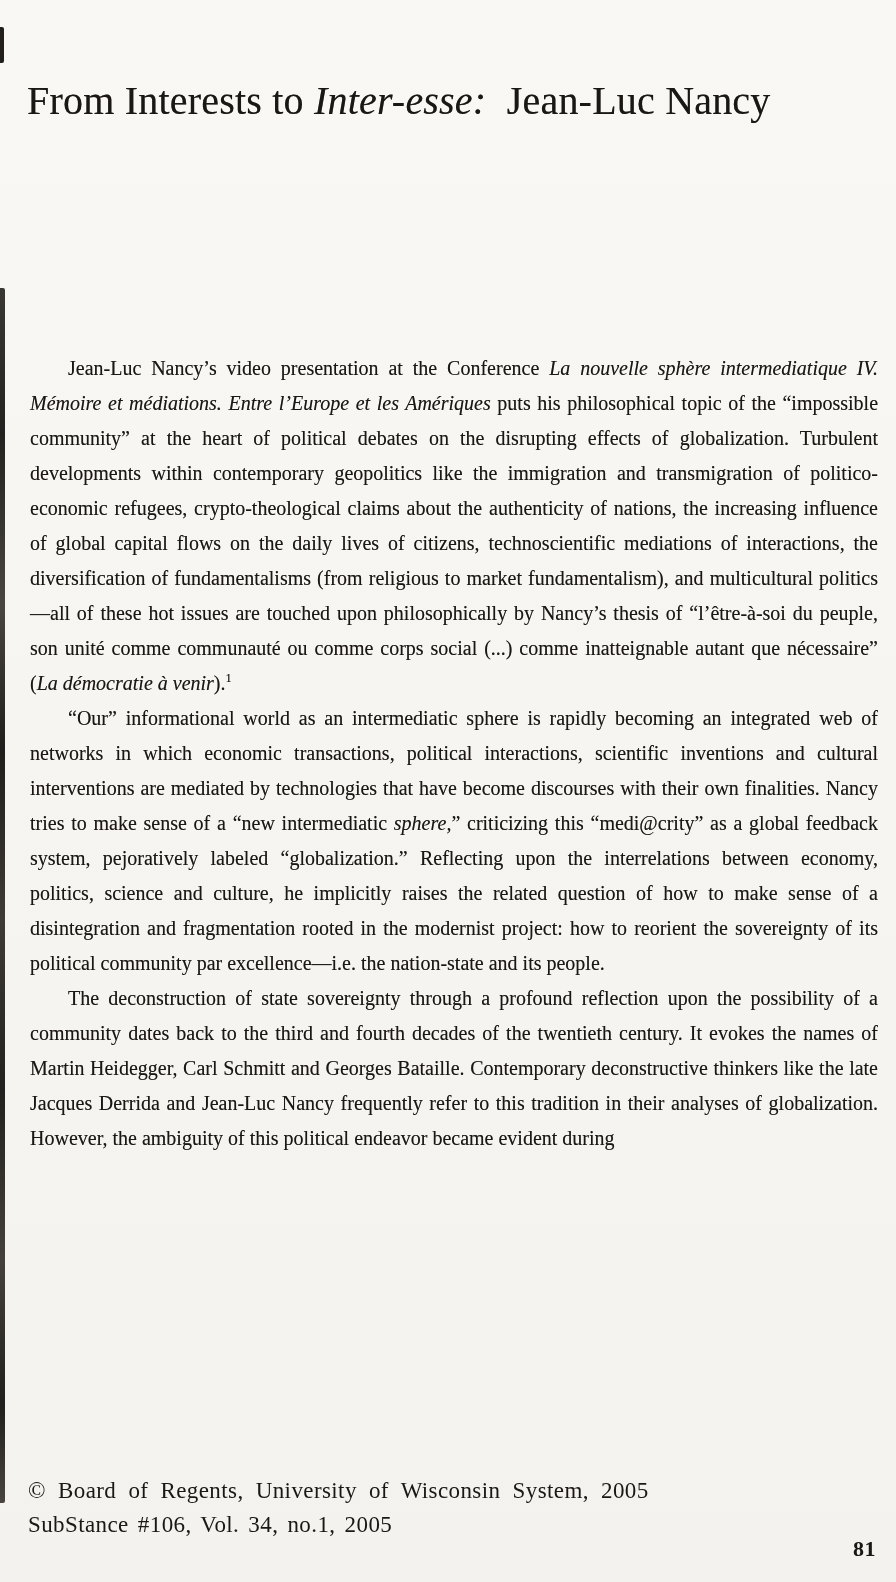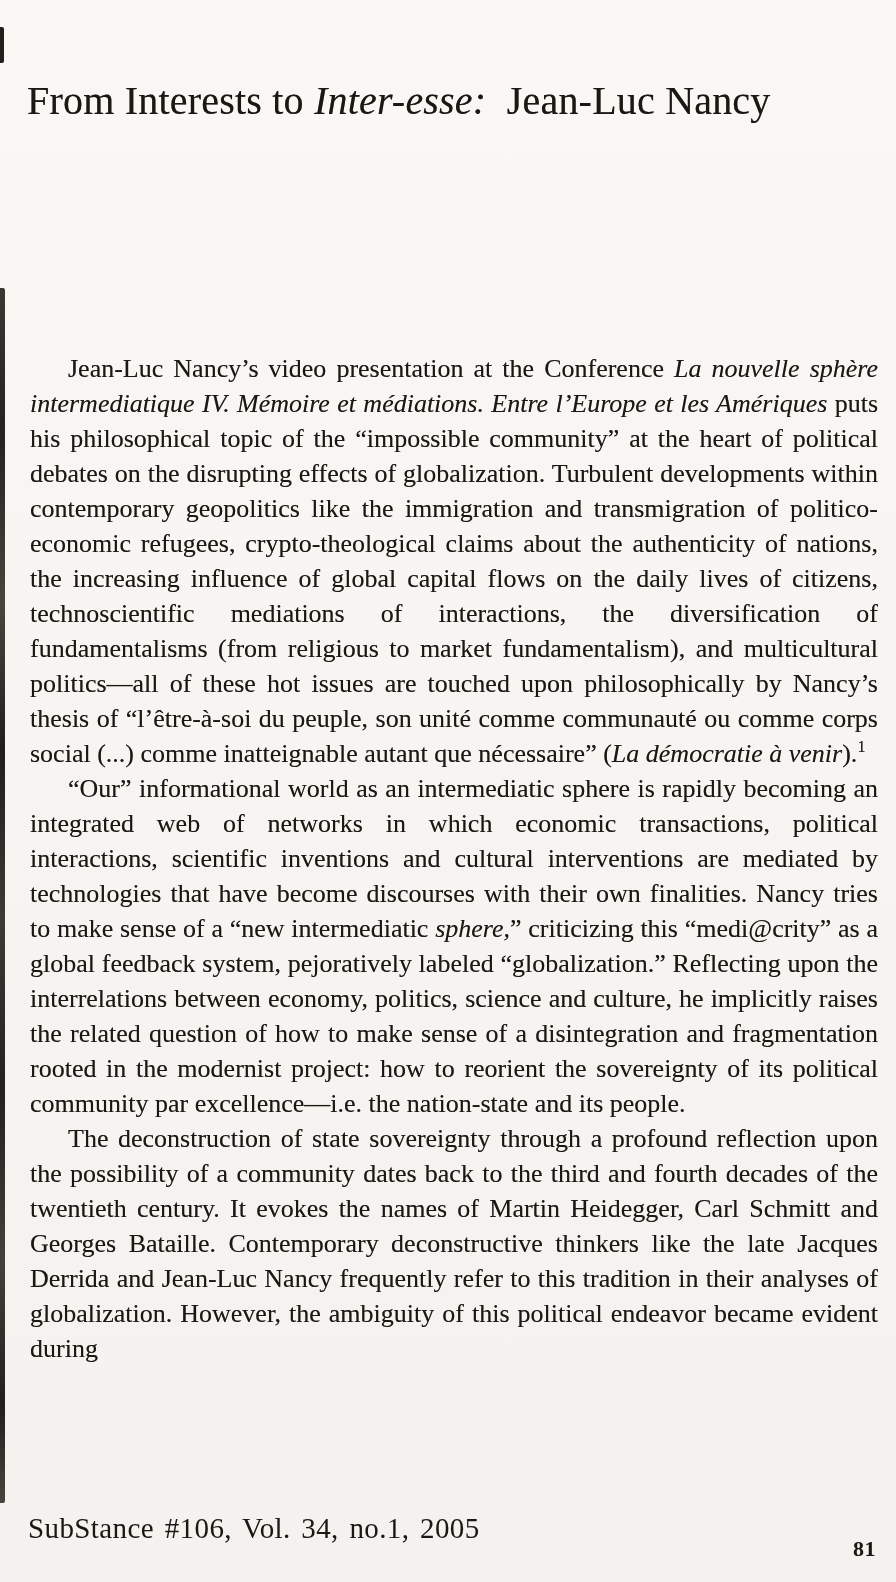--- a/index.html
+++ b/index.html
@@ -14,34 +14,34 @@
     font-size:40px;line-height:57px;font-weight:400;
     white-space:pre-wrap;letter-spacing:.2px;margin:0;
     text-shadow:0 0 .5px rgba(20,16,12,.55);
   }
   .author{
     position:absolute;left:29px;top:250px;
     font-size:30px;font-weight:700;font-style:italic;letter-spacing:.3px;
   }
   .body{
     position:absolute;left:30px;top:351px;width:848px;
-    font-size:26px;line-height:35px;text-align:justify;
+    font-size:20px;line-height:35px;text-align:justify;
     text-shadow:0 0 .4px rgba(20,16,12,.45);
   }
   .body p{margin:0;text-indent:38px;}
   .run-i{font-style:italic;}
   .run-u{text-underline-offset:3px;}
   .run-sup{vertical-align:super;font-size:.62em;line-height:0;}
   .footer-copyright{
     position:absolute;left:28px;top:1478px;
     font-size:23px;word-spacing:6px;letter-spacing:.4px;
   }
   .footer-journal{
     position:absolute;left:28px;top:1512px;
-    font-size:29px;word-spacing:3px;letter-spacing:.4px;
+    font-size:23px;word-spacing:3px;letter-spacing:.4px;
   }
   .page-number{
     position:absolute;right:20px;top:1536px;font-size:22px;letter-spacing:.5px;font-weight:bold;
   }
   .edge-top{
     position:absolute;left:0;top:27px;width:4px;height:36px;
     background:#23201c;border-radius:0 2px 2px 0;
   }
   .edge-left{
     position:absolute;left:0;top:288px;width:5px;height:1215px;opacity:.92;
@@ -61,18 +61,19 @@
 
   <h1 class="title"><span>From Interests to </span><span class="run-i">Inter-esse:</span><span>  Jean-Luc Nancy</span><br></h1>
 
 
   <main class="body">
     <p><span>Jean-Luc Nancy’s video presentation at the Conference </span><span class="run-i">La nouvelle sphère intermediatique IV. Mémoire et médiations. Entre l’Europe et les Amériques</span><span> puts his philosophical topic of the “impossible community” at the heart of political debates on the disrupting effects of globalization. Turbulent developments within contemporary geopolitics like the immigration and transmigration of politico-economic refugees, crypto-theological claims about the authenticity of nations, the increasing influence of global capital flows on the daily lives of citizens, technoscientific mediations of interactions, the diversification of fundamentalisms (from religious to market fundamentalism), and multicultural politics—all of these hot issues are touched upon philosophically by Nancy’s thesis of “l’être-à-soi du peuple, son unité comme communauté ou comme corps social (...) comme inatteignable autant que nécessaire” (</span><span class="run-i">La démocratie à venir</span><span>).</span><span class="run-sup">1</span></p>
     <p><span>“Our” informational world as an intermediatic sphere is rapidly becoming an integrated web of networks in which economic transactions, political interactions, scientific inventions and cultural interventions are mediated by technologies that have become discourses with their own finalities. Nancy tries to make sense of a “new intermediatic </span><span class="run-i">sphere,</span><span>” criticizing this “</span><span class="run-u">medi@crity</span><span>” as a global feedback system, pejoratively labeled “globalization.” Reflecting upon the interrelations between economy, politics, science and culture, he implicitly raises the related question of how to make sense of a disintegration and fragmentation rooted in the modernist project: how to reorient the sovereignty of its political community par excellence—i.e. the nation-state and its people.</span></p>
     <p><span>The deconstruction of state sovereignty through a profound reflection upon the possibility of a community dates back to the third and fourth decades of the twentieth century. It evokes the names of Martin Heidegger, Carl Schmitt and Georges Bataille. Contemporary deconstructive thinkers like the late Jacques Derrida and Jean-Luc Nancy frequently refer to this tradition in their analyses of globalization. However, the ambiguity of this political endeavor became evident during</span></p>
   </main>
 
+  <div class="footer-copyright">© Board of Regents, University of Wisconsin System, 2005</div>
 
   <div class="footer-journal">SubStance #106, Vol. 34, no.1, 2005</div>
 
   <div class="page-number">81</div>
 
 </div>
 
 </body></html>

